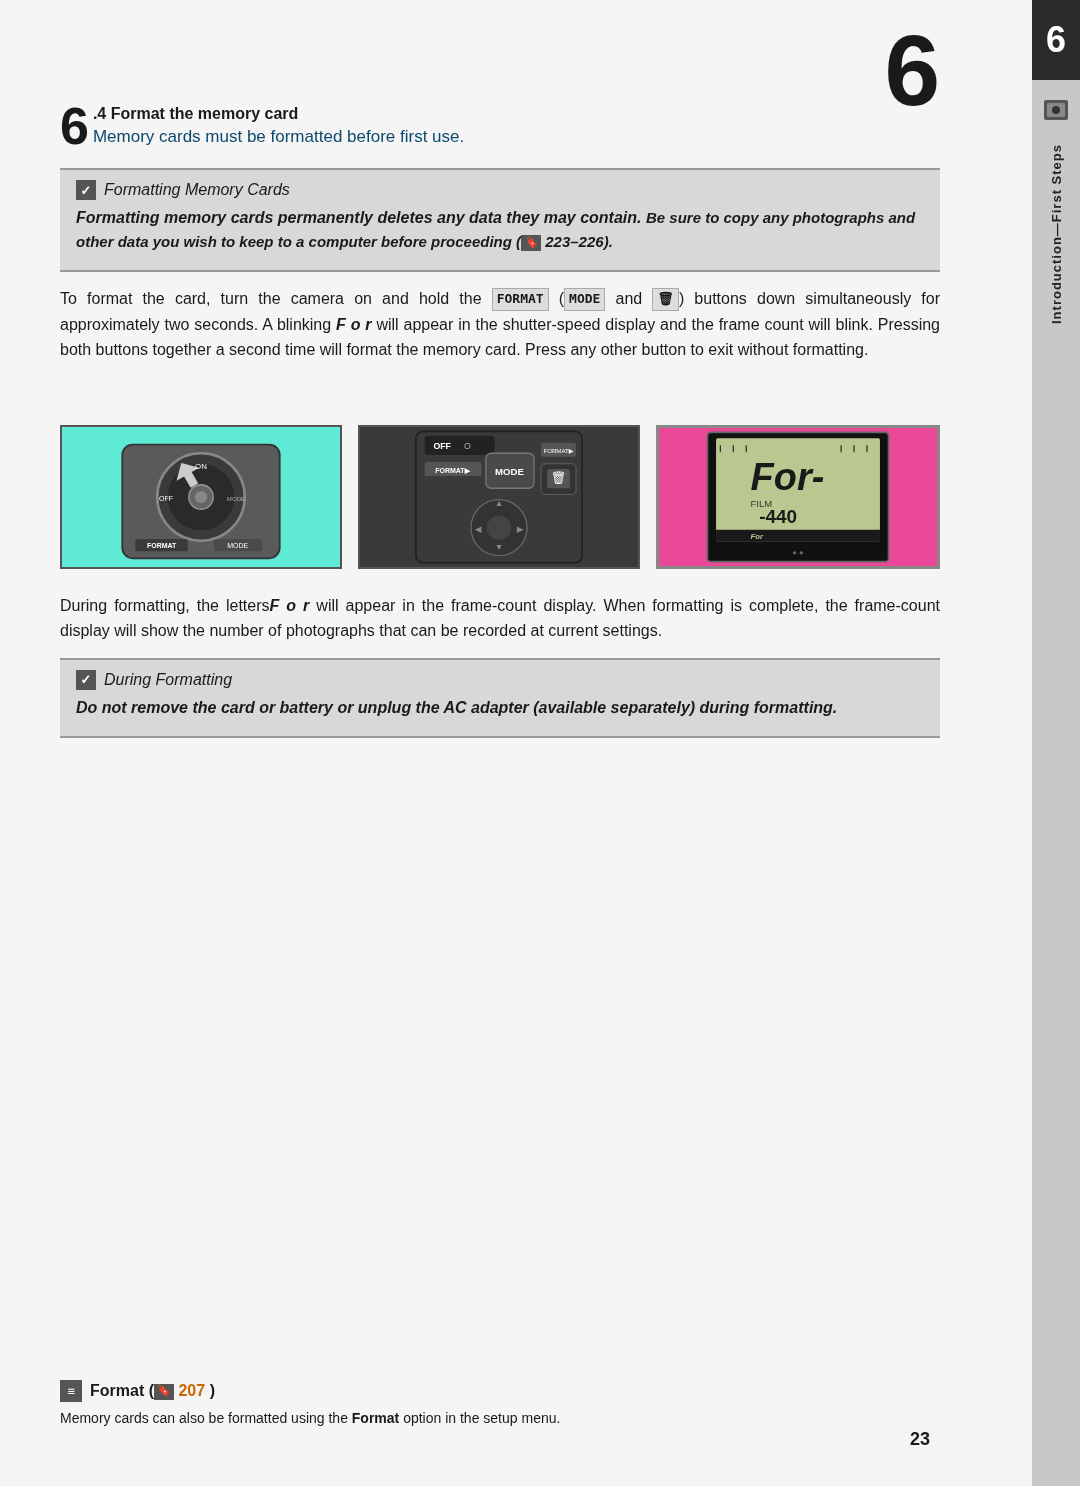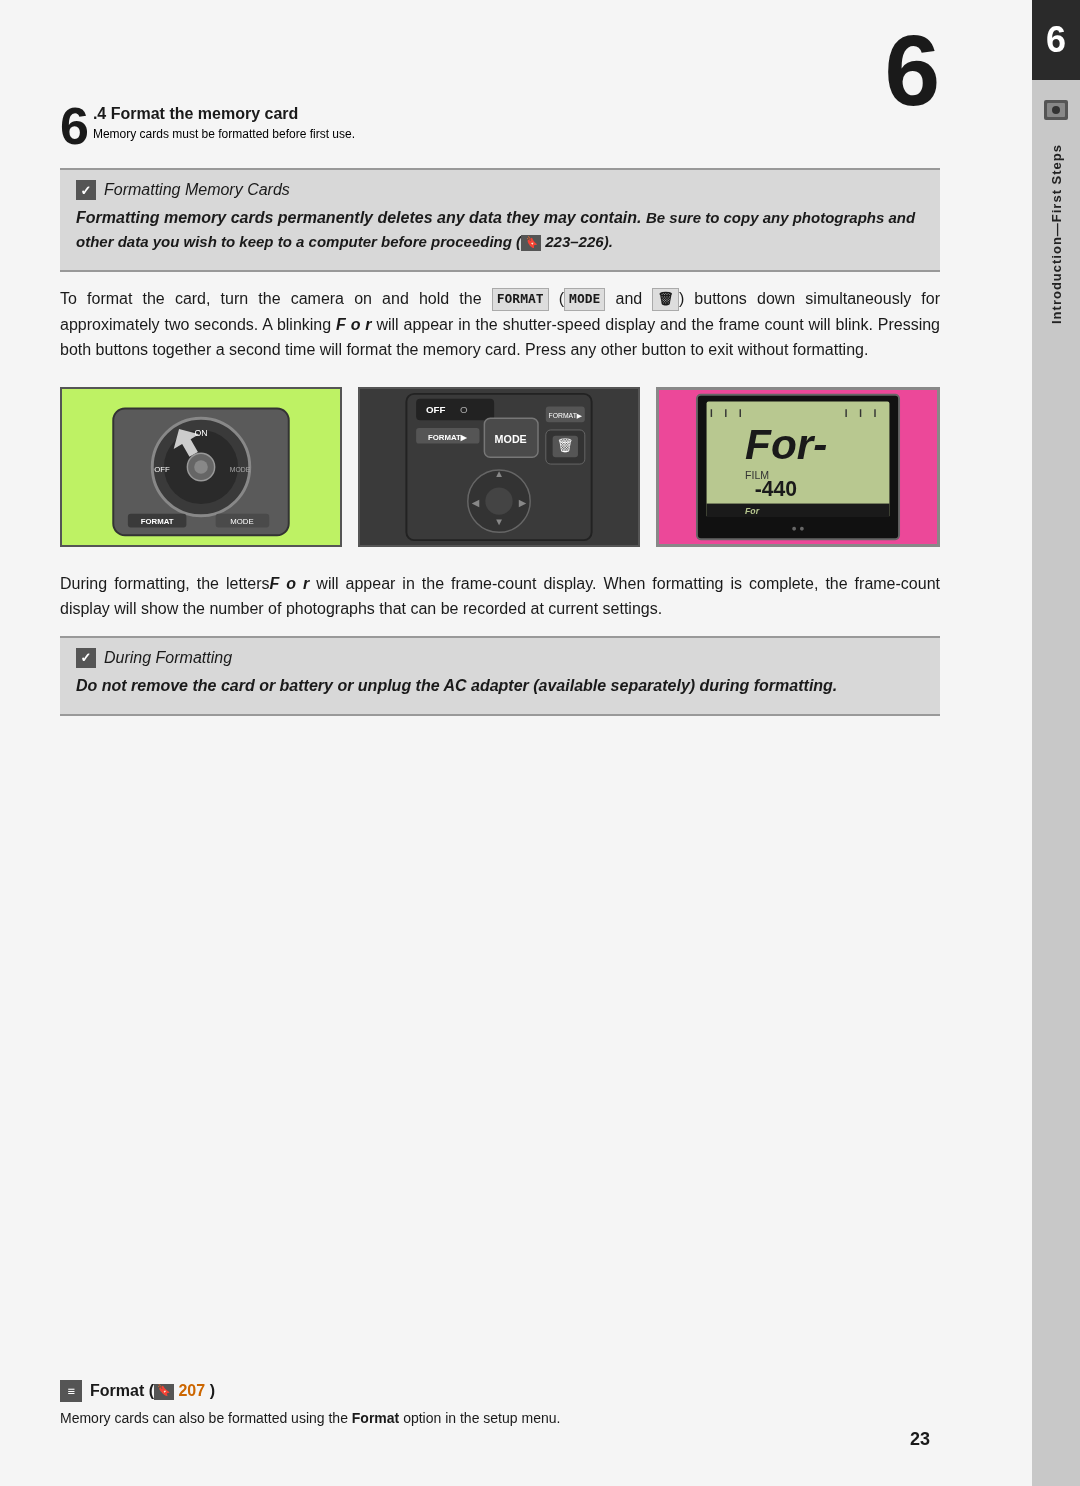--- a/index.html
+++ b/index.html
@@ -115,22 +115,22 @@
 
     .section-subtitle {
       font-size: 16px;
       font-weight: bold;
       color: #1a1a1a;
       font-family: Arial, sans-serif;
       line-height: 1.2;
     }
 
     .section-desc {
-      font-size: 12px;
-      color: #000000;
+      font-size: 17px;
+      color: #0c4a6e;
       font-family: Arial, sans-serif;
       margin-top: 4px;
       font-weight: normal;
     }
 
     
     .note-box {
       background: #d8d8d8;
       border-top: 2px solid #999;
       border-bottom: 2px solid #999;
@@ -211,28 +211,29 @@
       align-items: center;
     }
 
     .img-placeholder {
       background: #888;
       border: 2px solid #555;
       display: flex;
       align-items: center;
       justify-content: center;
       flex: 1;
-      height: 160px;
+      height: 144px;
       position: relative;
       overflow: hidden;
+      margin-top: 38px;
     }
 
     
     .cam1 {
-      background: #bef264;
+      background: #5eead4;
     }
 
     .cam2 {
       background: #3a3a3a;
     }
 
     .cam3 {
       background: #ec4899;
       border: 3px solid #888;
     }

